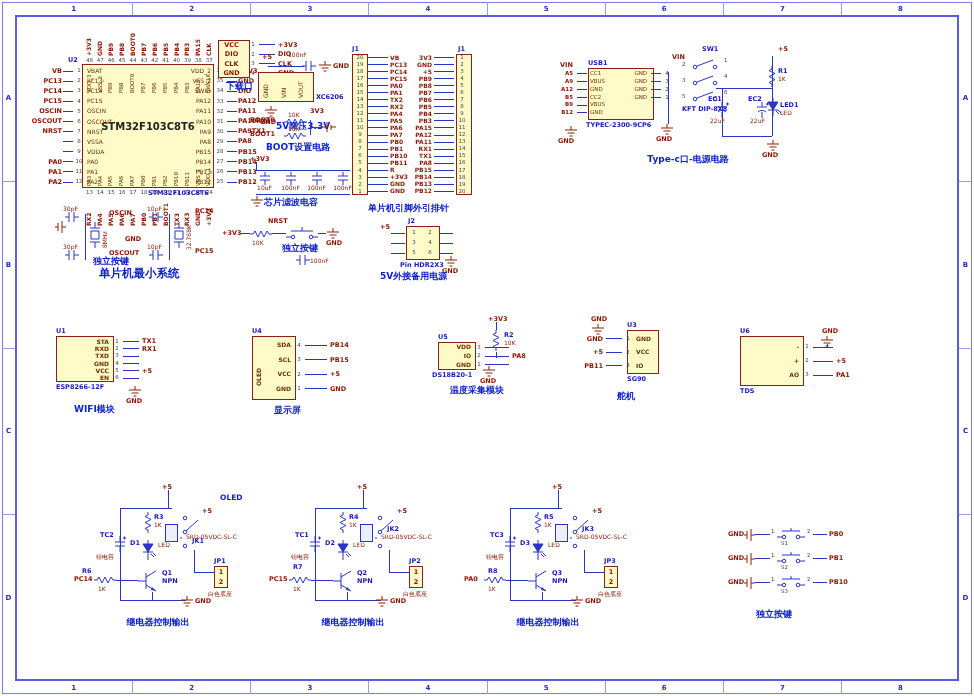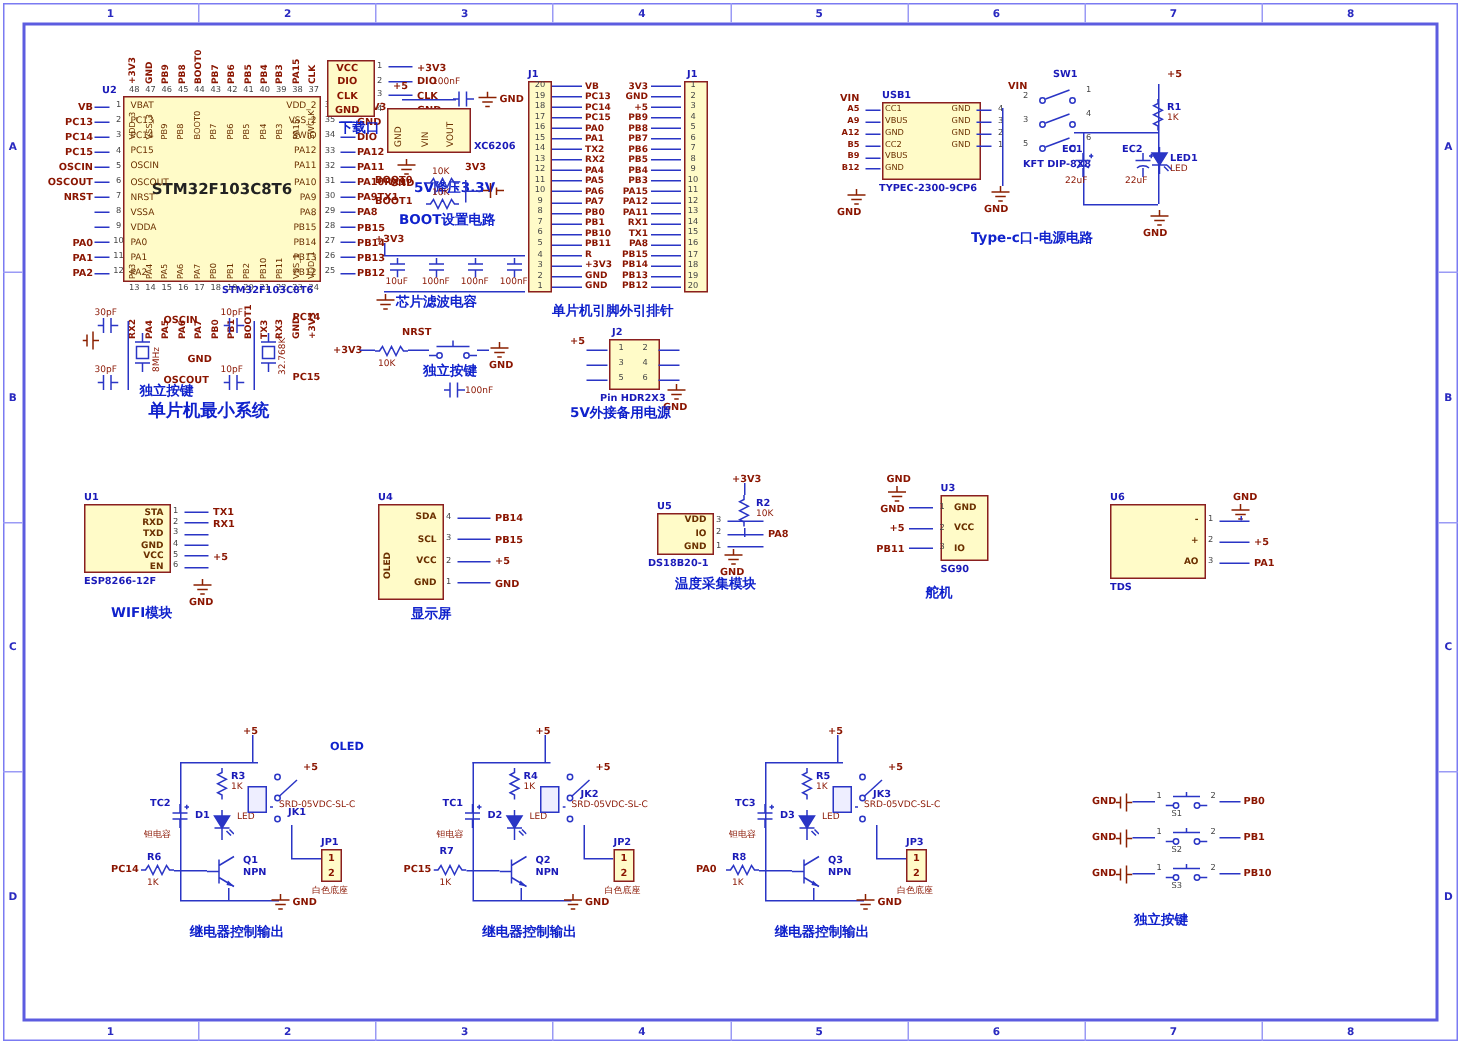--- a/index.html
+++ b/index.html
@@ -1240,21 +1240,21 @@
       <span class="ps tnet" style="left:128px;top:30px">+5</span>
       <span class="ps tdes" style="left:118px;top:60px">JK1</span>
       <span class="ps tval" style="left:112px;top:56px">SRD-05VDC-SL-C</span>
       <svg class="icon" style="left:64px;top:90px" width="22" height="26" viewBox="0 0 22 26">
           <path d="M8 5v16M0 13h8M8 9l10-6M8 17l10 6" stroke="#2a35c5" fill="none"></path>
           <path d="M14 19l4 4-5-1z" fill="#2a35c5"></path>
         </svg>
       <span class="ps tdes" style="left:88px;top:92px">Q1</span>
       <span class="ps tdes" style="left:88px;top:100px">NPN</span>
       <span class="ps tnet" style="left:0;top:98px">PC14</span>
-      <span class="ps tdes" style="left:24px;top:90px">R6</span>
+      <span class="ps tdes" style="left:8px;top:90px">R6</span>
       <svg class="icon" style="left:20px;top:98px" width="22" height="8" viewBox="0 0 22 8">
           <path d="M0 4h3l2-3 3 6 3-6 3 6 3-6 2 3h3" fill="none" stroke="#2a35c5"></path>
         </svg>
       <span class="ps tval" style="left:24px;top:108px">1K</span>
       <div class="wh" style="left:42px;top:102px;width:22px"></div>
       <div class="wv" style="left:78px;top:114px;height:8px"></div>
       <div class="wh" style="left:46px;top:122px;width:66px"></div>
       <div class="wv" style="left:120px;top:72px;height:22px"></div>
       <div class="wh" style="left:120px;top:94px;width:20px"></div>
       <svg class="icon" style="left:106px;top:118px" width="14" height="11" viewBox="0 0 14 11">

